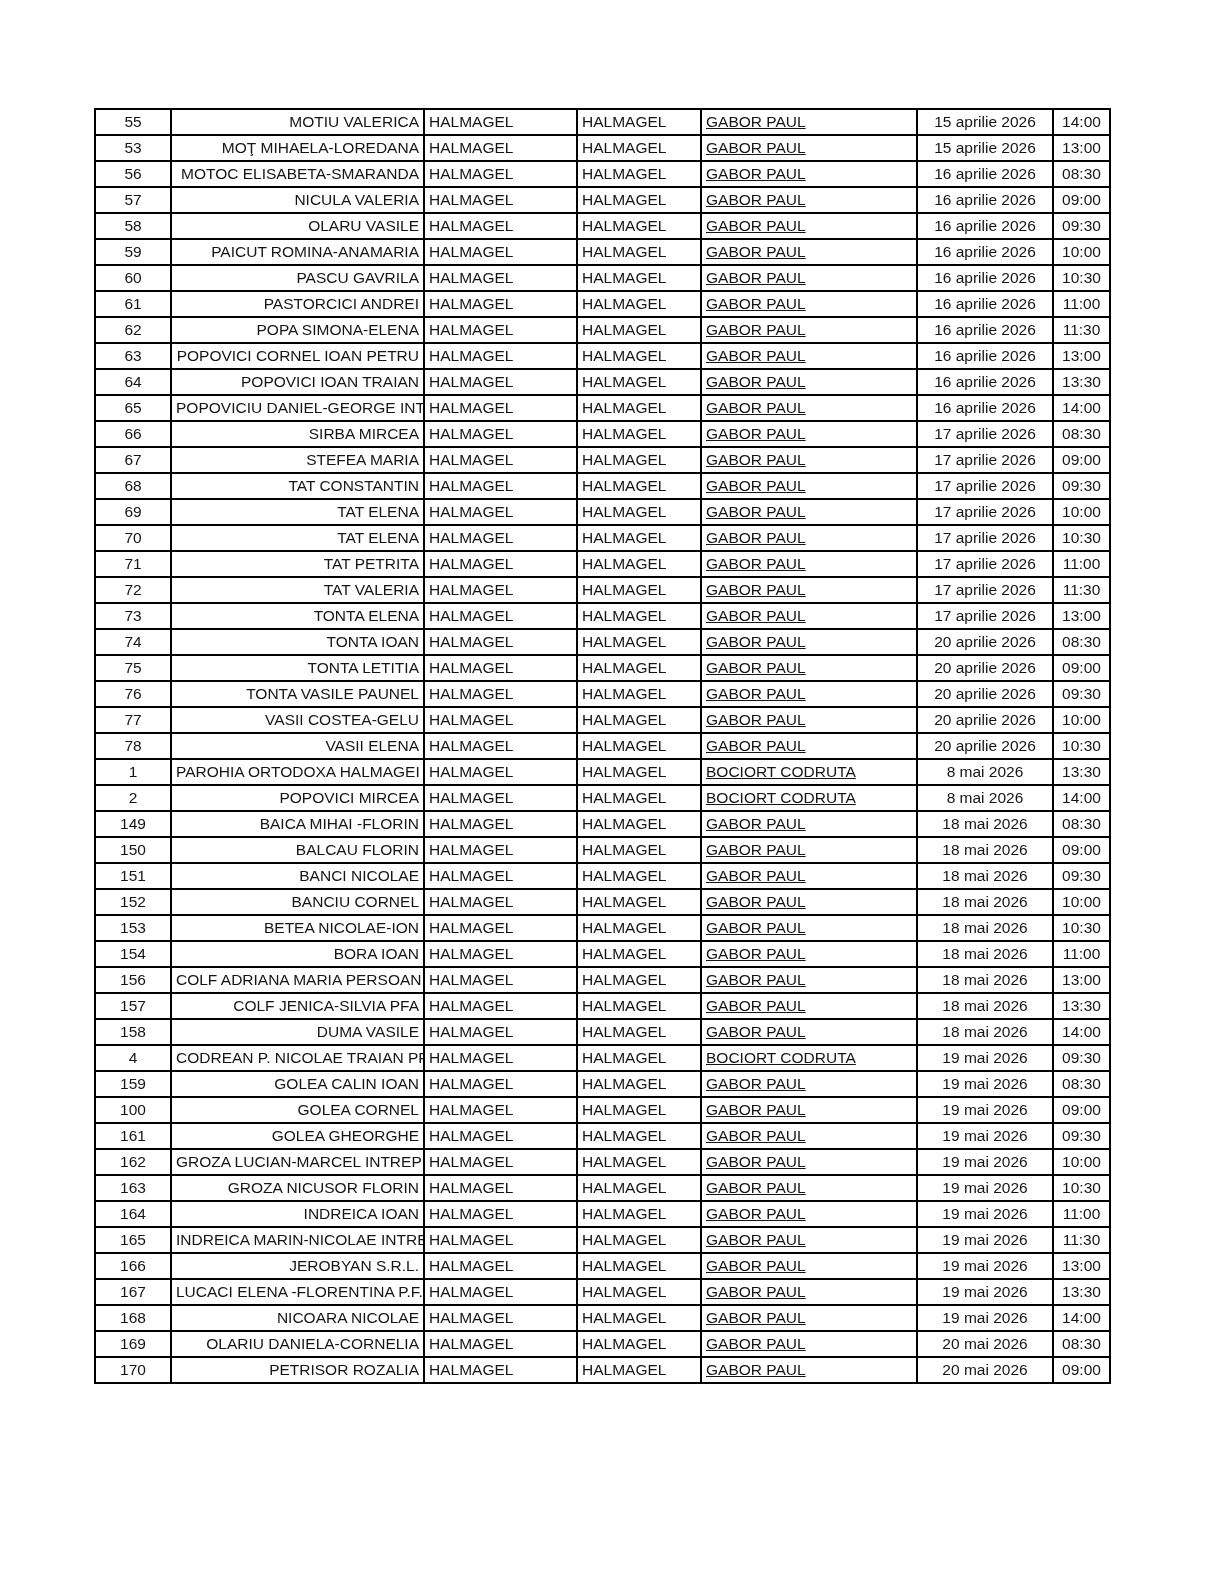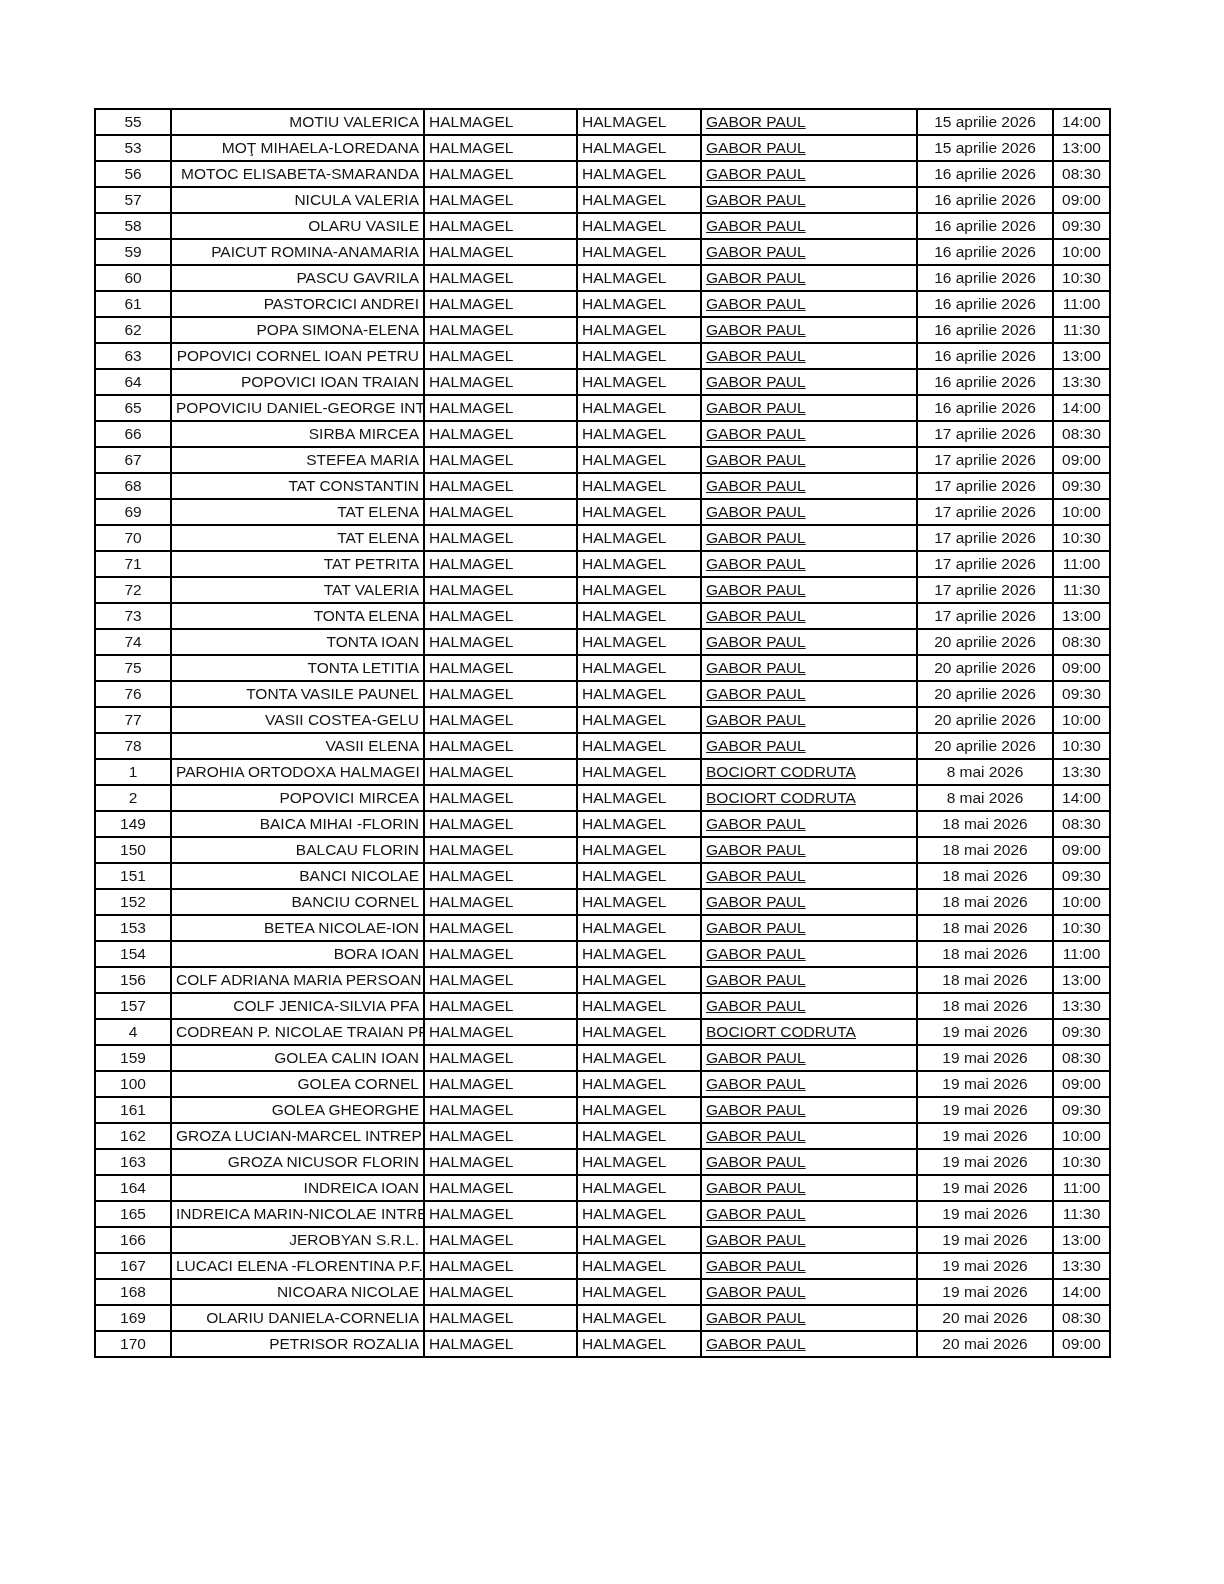--- a/index.html
+++ b/index.html
@@ -365,20 +365,29 @@
         <tr>
           <td class="col-number">157</td>
           <td class="col-name">COLF JENICA-SILVIA PFA</td>
           <td class="col-locality">HALMAGEL</td>
           <td class="col-locality2">HALMAGEL</td>
           <td class="col-examiner">GABOR PAUL</td>
           <td class="col-date">18 mai 2026</td>
           <td class="col-time">13:30</td>
         </tr>
         <tr>
+          <td class="col-number">158</td>
+          <td class="col-name">DUMA VASILE</td>
+          <td class="col-locality">HALMAGEL</td>
+          <td class="col-locality2">HALMAGEL</td>
+          <td class="col-examiner">GABOR PAUL</td>
+          <td class="col-date">18 mai 2026</td>
+          <td class="col-time">14:00</td>
+        </tr>
+        <tr>
           <td class="col-number">4</td>
           <td class="col-name">CODREAN P. NICOLAE TRAIAN PF</td>
           <td class="col-locality">HALMAGEL</td>
           <td class="col-locality2">HALMAGEL</td>
           <td class="col-examiner">BOCIORT CODRUTA</td>
           <td class="col-date">19 mai 2026</td>
           <td class="col-time">09:30</td>
         </tr>
         <tr>
           <td class="col-number">159</td>

